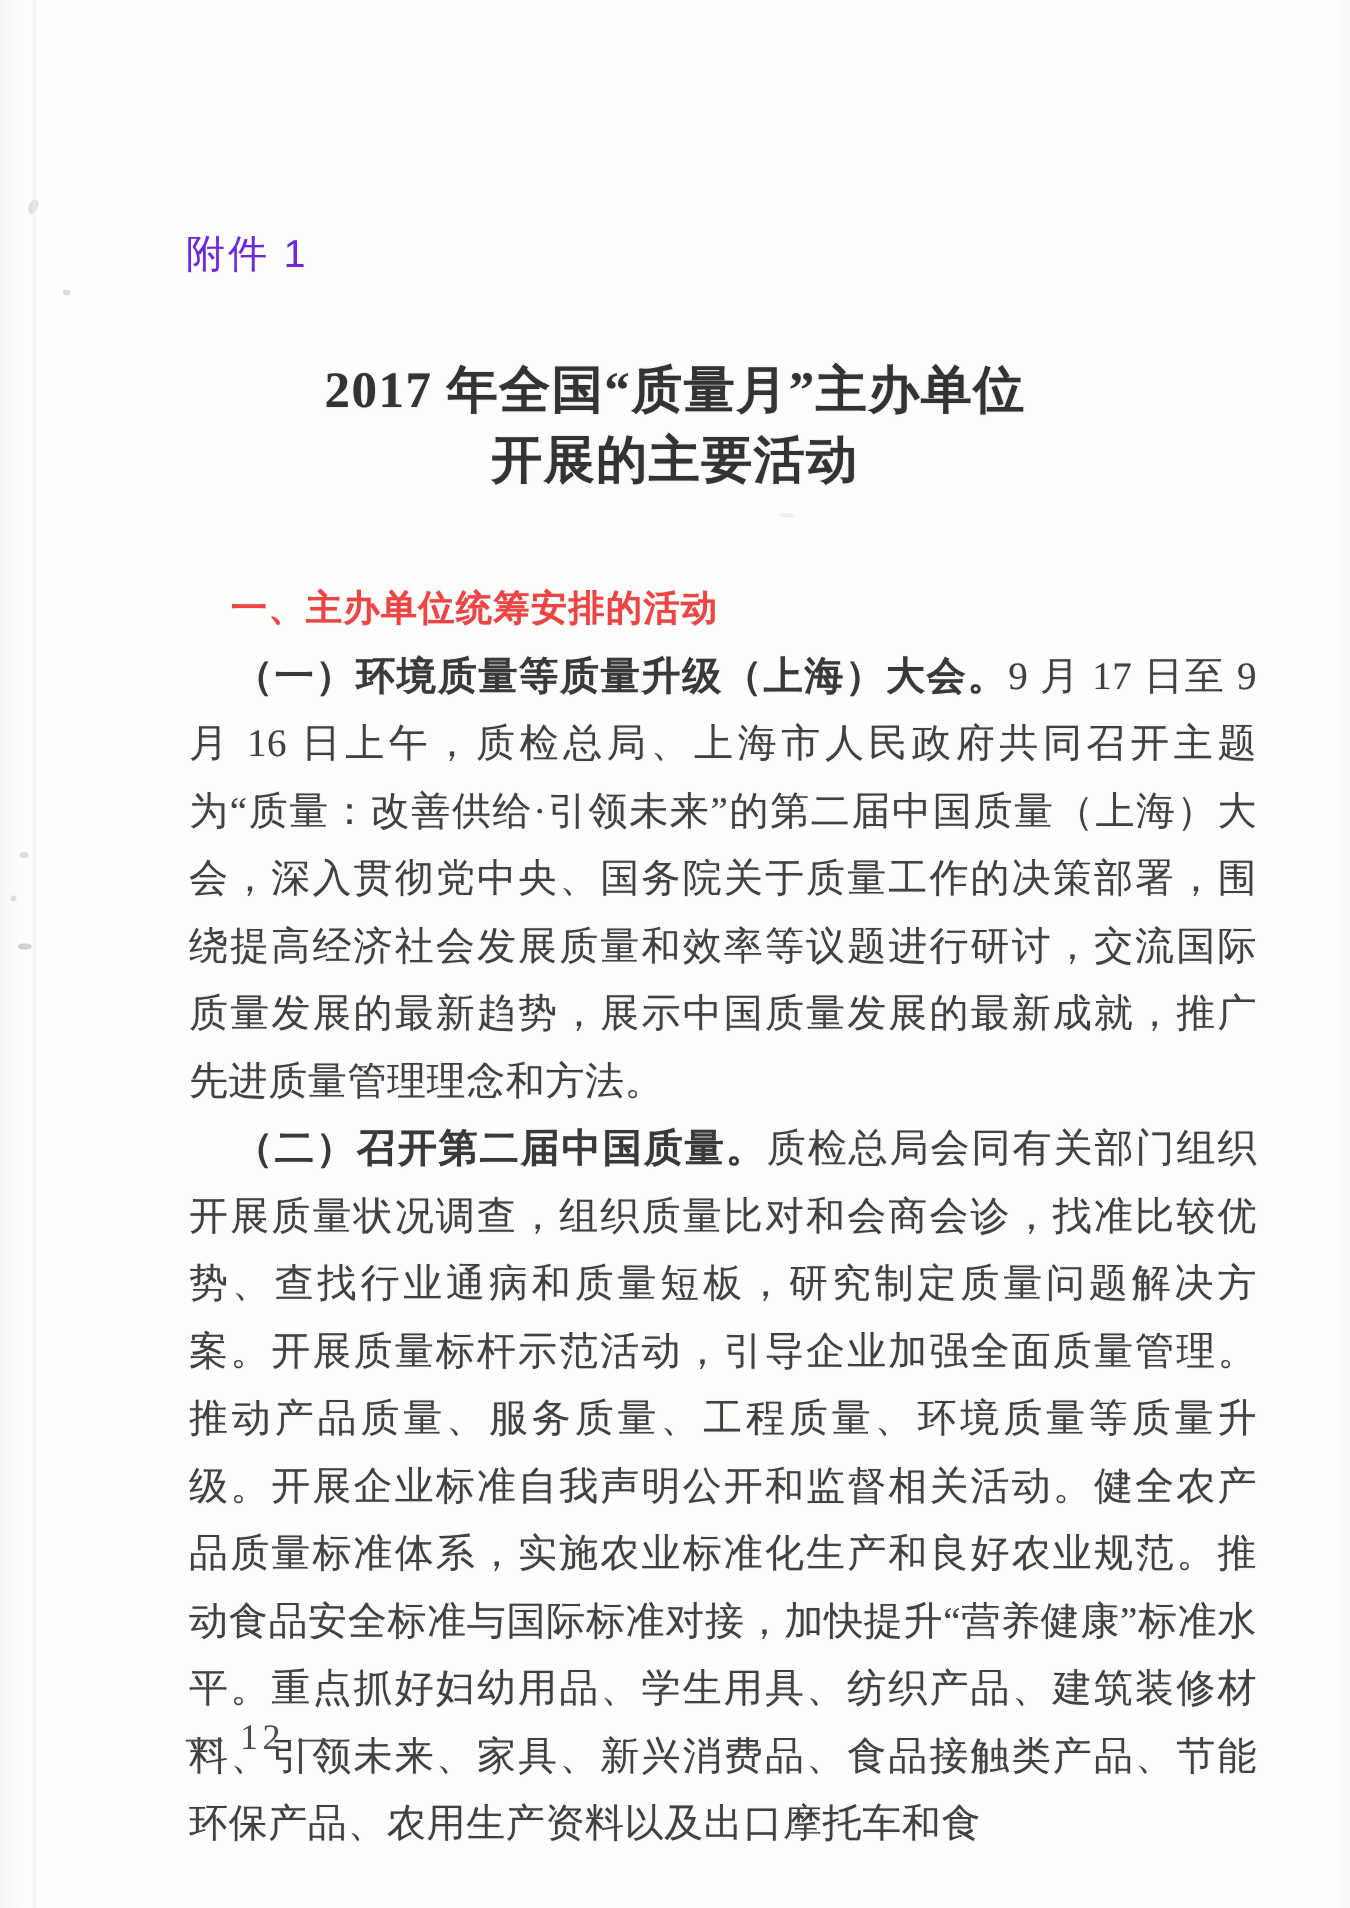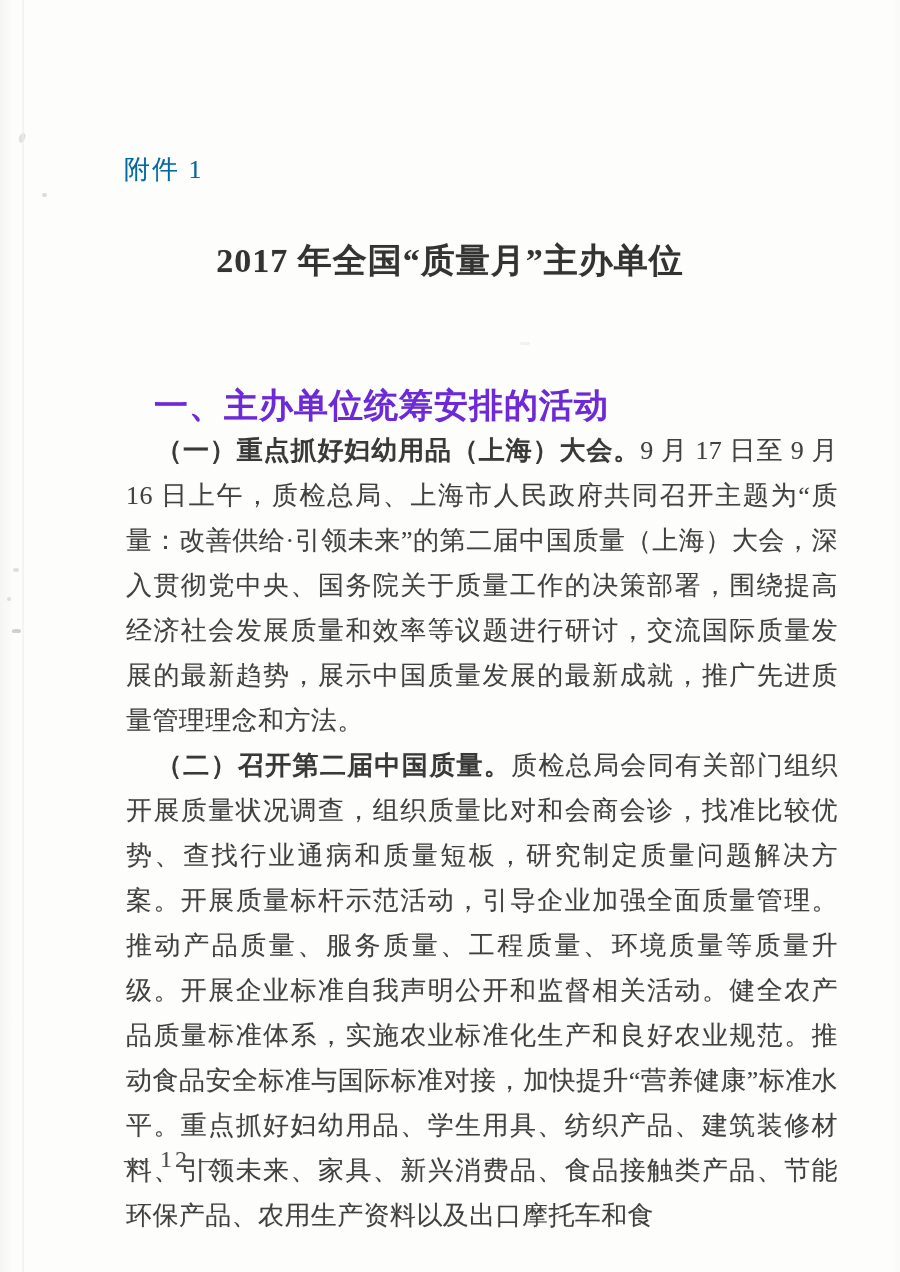--- a/index.html
+++ b/index.html
@@ -24,24 +24,24 @@
     background:
       linear-gradient(90deg, rgba(230,230,230,.35) 0px, rgba(255,255,255,0) 14px),
       linear-gradient(270deg, rgba(235,235,235,.25) 0px, rgba(255,255,255,0) 8px),
       #fdfdfc;
   }
 
   .attachment-label {
     position: absolute;
     left: 124px;
     top: 152px;
-    font-family: Liberation Serif, serif;
+    font-family: Liberation Sans, sans-serif;
     font-size: 26px;
     letter-spacing: 2px;
-    color: #0369a1;
+    color: #6d28d9;
     text-shadow: 0 0 1px rgba(70,70,70,.25);
   }
 
   .doc-title {
     position: absolute;
     left: 0;
     top: 237px;
     width: 900px;
     text-align: center;
     font-weight: 700;
@@ -61,22 +61,22 @@
     line-height: 45px;
     text-align: justify;
     text-justify: inter-ideograph;
     color: #41413f;
     text-shadow: 0 0 1px rgba(70,70,70,.22);
   }
 
   .section-heading {
     font-family: "Liberation Sans", "DejaVu Sans", sans-serif;
     font-weight: 700;
-    font-size: 34px;
-    color: #6d28d9;
+    font-size: 24px;
+    color: #ef4444;
     padding-left: 28px;
     letter-spacing: 1px;
     text-shadow: 0 0 1px rgba(60,60,60,.3);
   }
 
   .content p {
     text-indent: 30px;
     letter-spacing: .4px;
   }
 
@@ -121,23 +121,24 @@
 <div class="speck speck-3"></div>
 <div class="speck speck-4"></div>
 <div class="speck speck-5"></div>
 <div class="speck speck-6"></div>
 <div class="scan-line"></div>
 
 <div class="attachment-label">附件 1</div>
 
 <div class="doc-title">
   <div>2017 年全国“质量月”主办单位</div>
+  <div>开展的主要活动</div>
 </div>
 
 <div class="content">
   <div class="section-heading">一、主办单位统筹安排的活动</div>
 
-  <p><span class="para-lead">（一）重点抓好妇幼用品（上海）大会。</span><span>9 月 17 日至 9 月 16 日上午，质检总局、上海市人民政府共同召开主题为“质量：改善供给·引领未来”的第二届中国质量（上海）大会，深入贯彻党中央、国务院关于质量工作的决策部署，围绕提高经济社会发展质量和效率等议题进行研讨，交流国际质量发展的最新趋势，展示中国质量发展的最新成就，推广先进质量管理理念和方法。</span></p>
+  <p><span class="para-lead">（一）环境质量等质量升级（上海）大会。</span><span>9 月 17 日至 9 月 16 日上午，质检总局、上海市人民政府共同召开主题为“质量：改善供给·引领未来”的第二届中国质量（上海）大会，深入贯彻党中央、国务院关于质量工作的决策部署，围绕提高经济社会发展质量和效率等议题进行研讨，交流国际质量发展的最新趋势，展示中国质量发展的最新成就，推广先进质量管理理念和方法。</span></p>
 
   <p><span class="para-lead">（二）召开第二届中国质量。</span><span>质检总局会同有关部门组织开展质量状况调查，组织质量比对和会商会诊，找准比较优势、查找行业通病和质量短板，研究制定质量问题解决方案。开展质量标杆示范活动，引导企业加强全面质量管理。推动产品质量、服务质量、工程质量、环境质量等质量升级。开展企业标准自我声明公开和监督相关活动。健全农产品质量标准体系，实施农业标准化生产和良好农业规范。推动食品安全标准与国际标准对接，加快提升“营养健康”标准水平。重点抓好妇幼用品、学生用具、纺织产品、建筑装修材料、引领未来、家具、新兴消费品、食品接触类产品、节能环保产品、农用生产资料以及出口摩托车和食</span></p>
 </div>
 
 <div class="page-number">— 12 —</div>
 
 </body></html>

